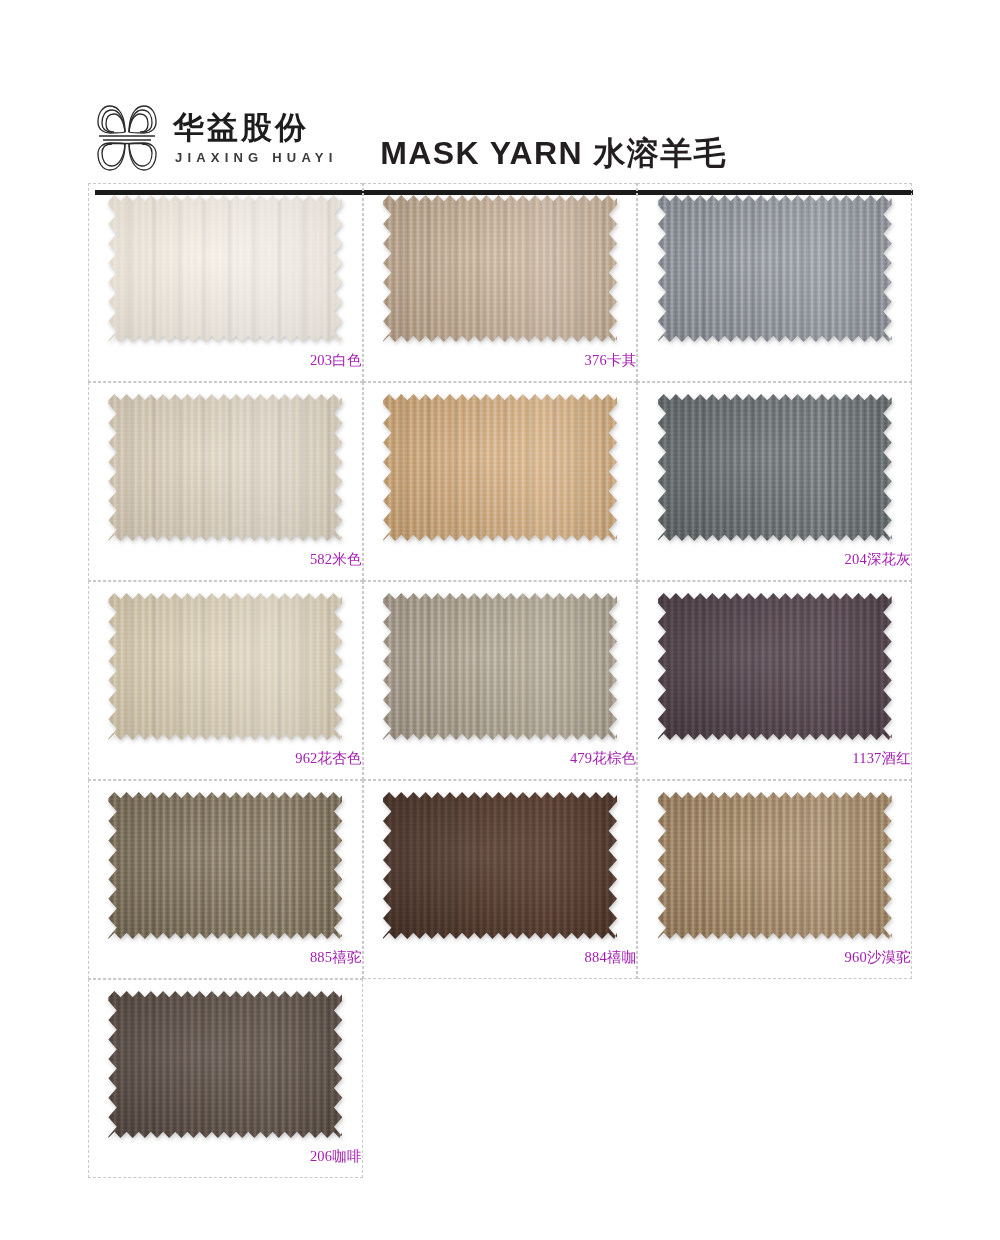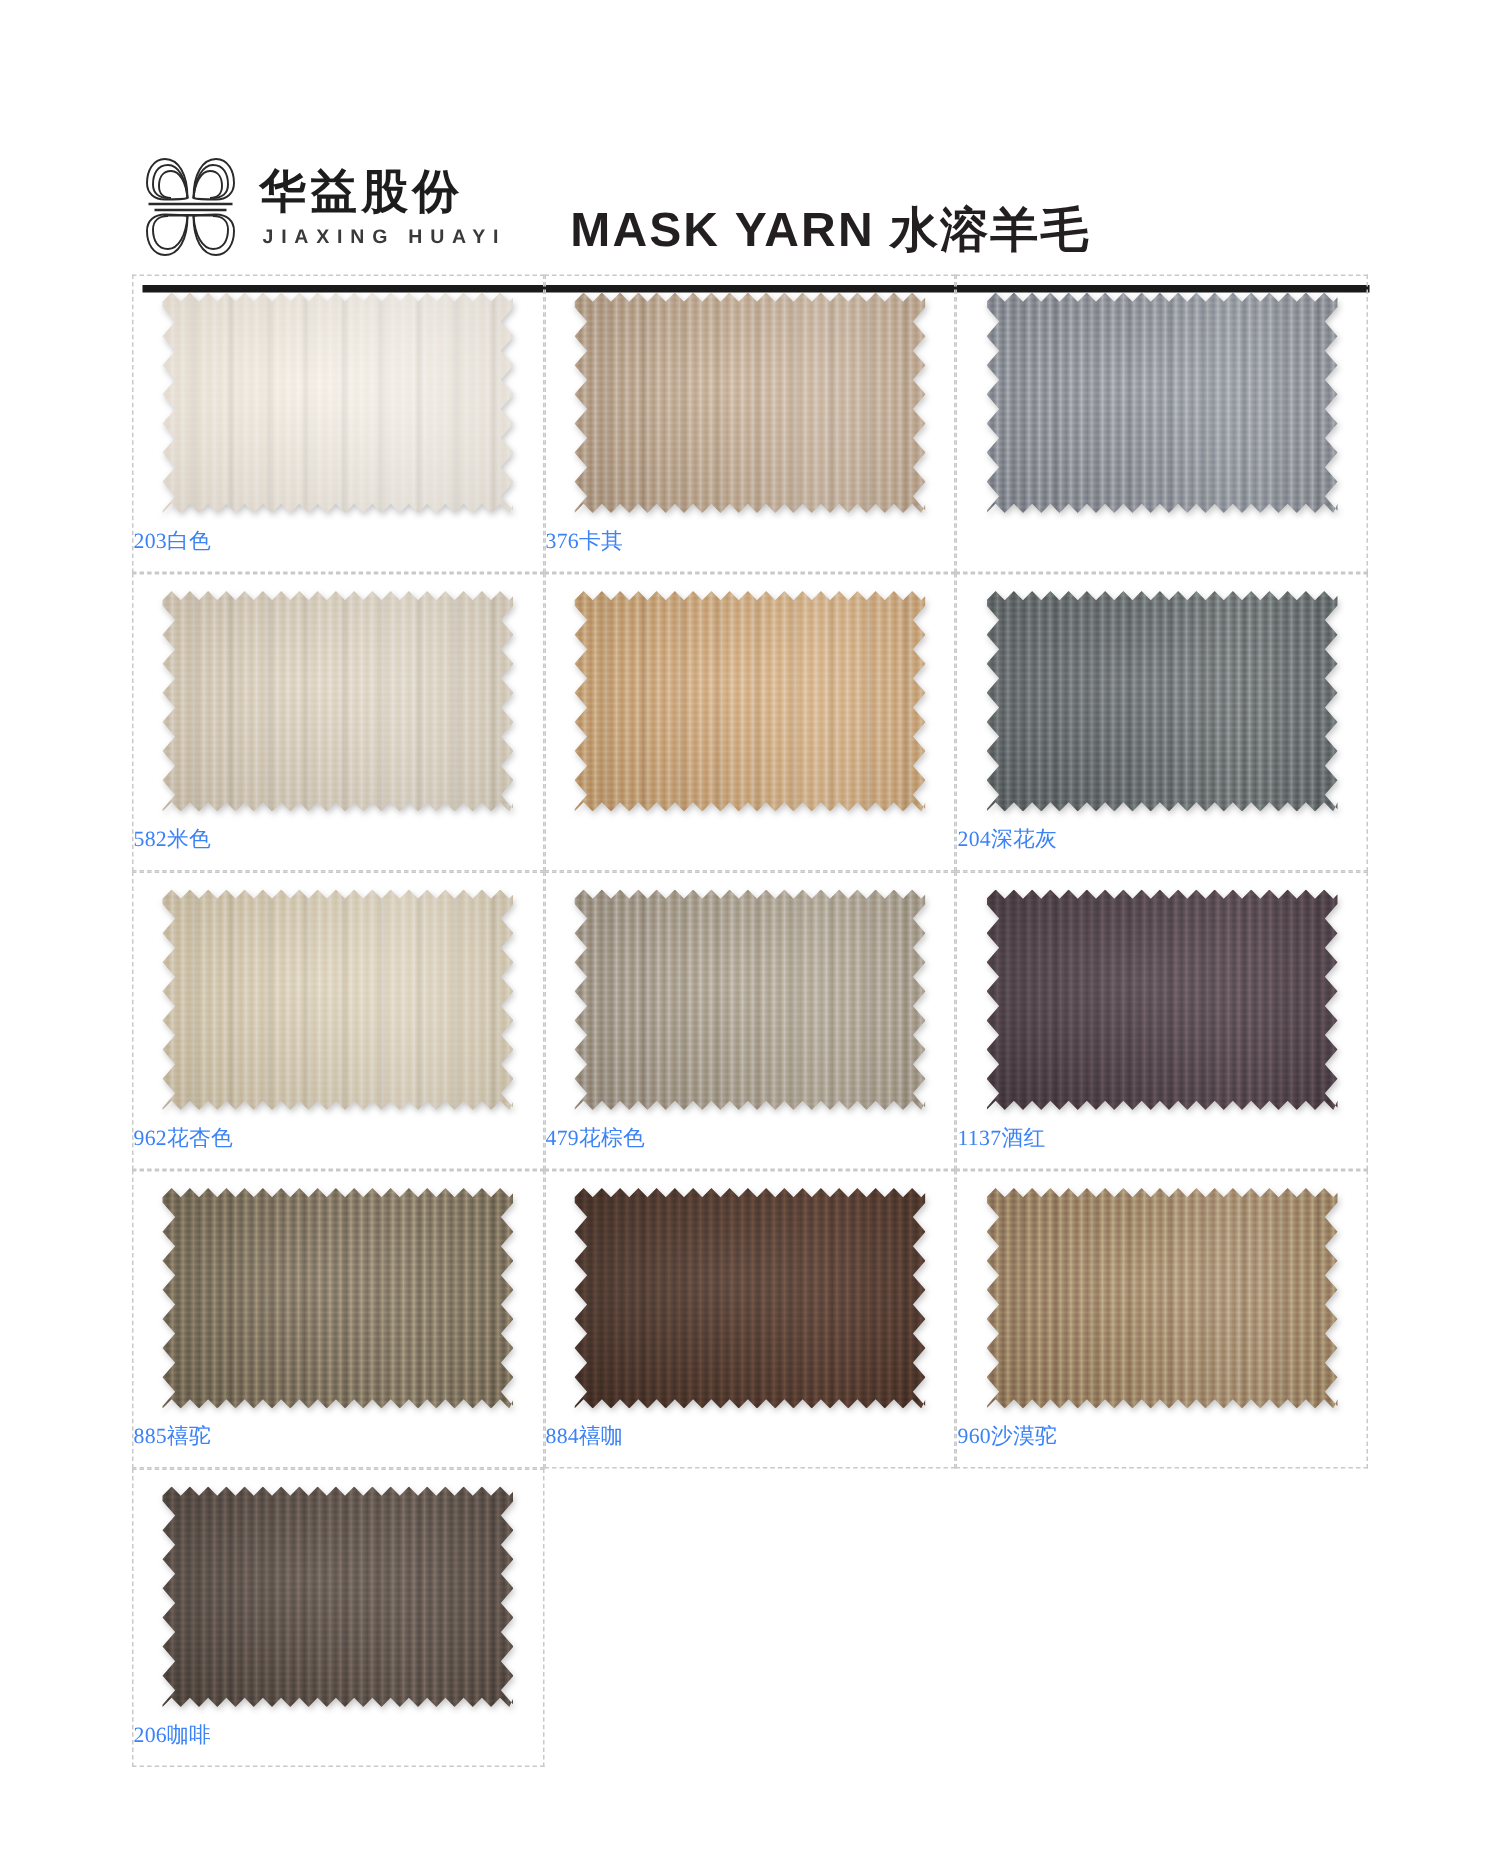--- a/index.html
+++ b/index.html
@@ -138,24 +138,24 @@
         rgba(0,0,0,0.00) 0px,
         rgba(0,0,0,0.00) 18px,
         rgba(0,0,0,0.055) 21px,
         rgba(0,0,0,0.00) 25px),
       radial-gradient(ellipse 120% 90% at 42% 42%,
         rgba(255,255,255,0.13), rgba(0,0,0,0.10) 95%);
     pointer-events: none;
   }
   .cell-label {
     position: absolute; left: 0; right: 0; bottom: 11px;
-    text-align: left;
+    text-align: right;
     font-family: "Liberation Serif", "DejaVu Serif", serif;
     font-size: 14.5px;
-    color: #3b82f6;
+    color: #a21caf;
     letter-spacing: 0.2px;
     margin-top: 30px;
   }
 </style>
 </head>
 <body>
 
 <div class="page">
 
   <div class="header">

